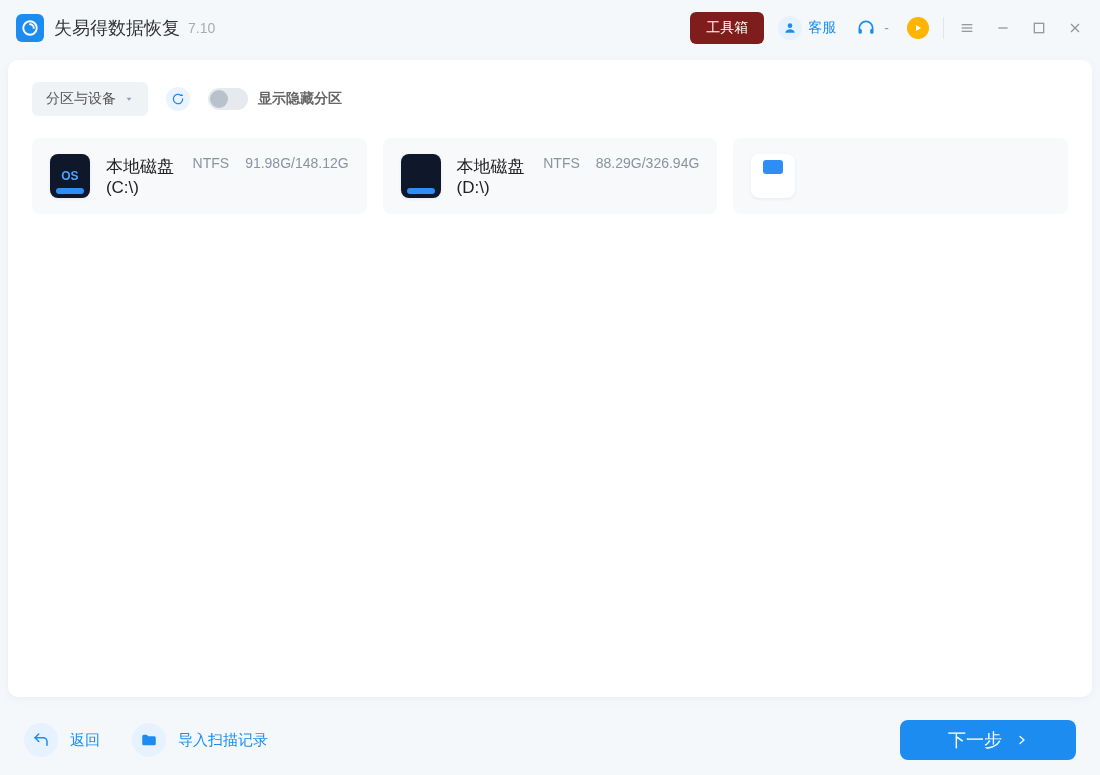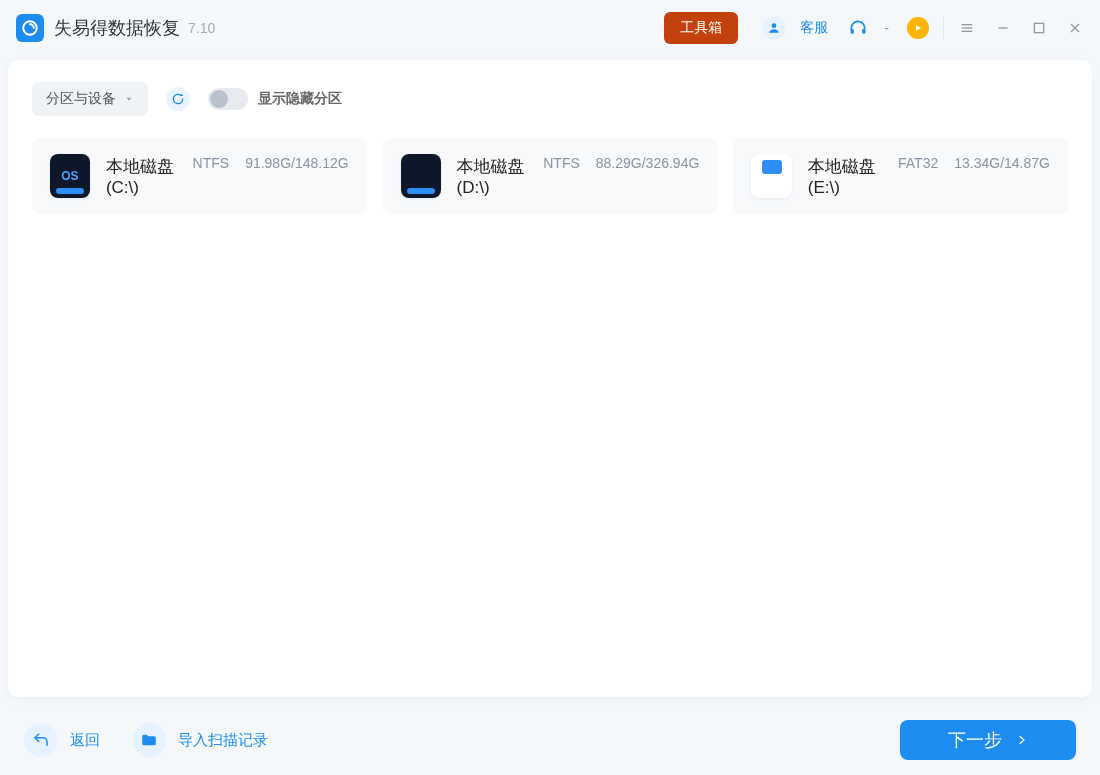--- a/index.html
+++ b/index.html
@@ -39,38 +39,37 @@
   color: #333;
   font-weight: 500;
 }
 .app-version {
   font-size: 14px;
   color: #aaa;
   margin-left: 8px;
 }
 .titlebar-spacer { flex: 1; }
 .toolbox-btn {
-  background: #c2410c;
+  background: #7f1d1d;
   color: #fff;
   border: none;
   border-radius: 6px;
   height: 32px;
   padding: 0 16px;
   font-size: 14px;
   cursor: pointer;
-  margin-right: 24px;
+  margin-right: 14px;
 }
 .header-link {
   display: flex;
   align-items: center;
   color: #1c8cf0;
   cursor: pointer;
   margin-right: 18px;
   font-size: 14px;
-  gap: 8px;
 }
 .header-link .icon-circle {
   width: 24px;
   height: 24px;
   border-radius: 50%;
   background: #e6f2ff;
   display: flex;
   align-items: center;
   justify-content: center;
   margin-right: 6px;
@@ -399,27 +398,20 @@
           <span>NTFS</span>
           <span>88.29G/326.94G</span>
         </div>
       </div>
     </div>
 
     <div class="disk-card">
       <div class="disk-icon fat">
         <div class="fat-top"></div>
       </div>
-      <div class="disk-info">
-        <span class="disk-title">本地磁盘 (E:\)</span>
-        <div class="disk-meta">
-          <span>FAT32</span>
-          <span>13.34G/14.87G</span>
-        </div>
-      </div>
     </div>
   </div>
 </div>
 
 <div class="footer">
   <div class="footer-link">
     <div class="footer-icon-circle">
       <svg width="18" height="18" viewBox="0 0 24 24" fill="none">
           <path d="M9 4 L4 9 L9 14" stroke="#1c8cf0" stroke-width="2" stroke-linecap="round" stroke-linejoin="round"></path>
           <path d="M4 9 H15 a5 5 0 0 1 5 5 v5" stroke="#1c8cf0" stroke-width="2" stroke-linecap="round" fill="none"></path>

